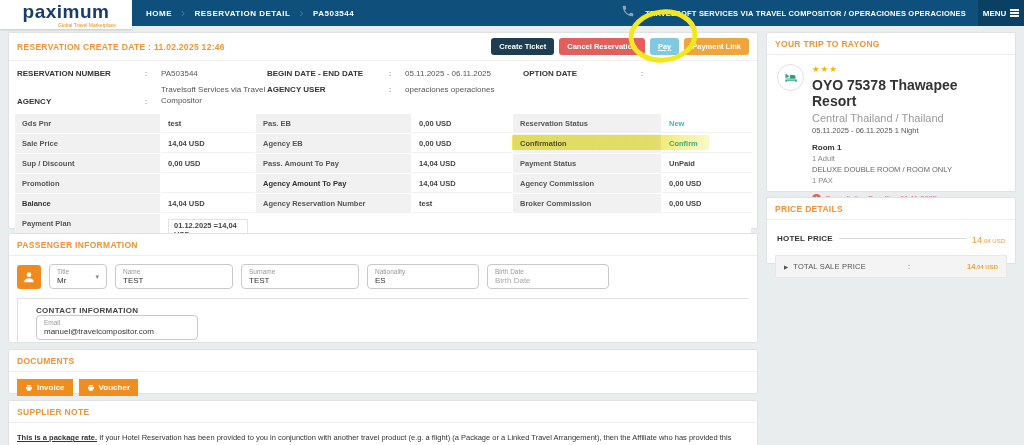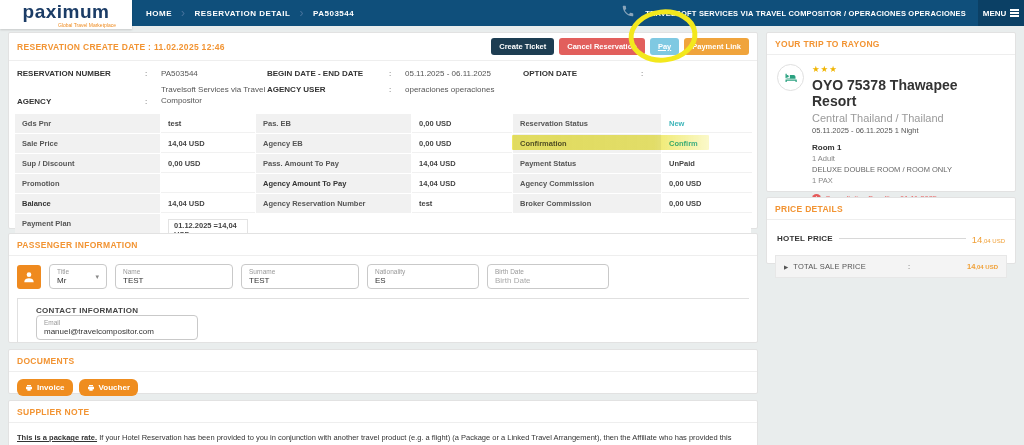--- a/index.html
+++ b/index.html
@@ -64,21 +64,21 @@
   .pfield .flabel { font-size:6.5px; color:#999; }
   .pfield .fval { font-size:8px; color:#333; }
   .pfield .fval.ph { color:#aaa; }
   .caret { color:#888; font-size:7px; margin-left:4px; }
   .w-title{width:58px;} .w-name{width:118px;} .w-sur{width:118px;} .w-birth{width:122px;} .w-nat{width:112px;}
   .contact-block { margin-top:9px; border-top:1px solid #e0e0e0; border-left:1px solid #e0e0e0; padding:7px 0 2px 18px; }
   .contact-title { font-size:8px; font-weight:bold; color:#444; letter-spacing:.3px; }
   .email-field { width:162px; margin-top:0; }
   
   .docs-body { padding:7px 8px; display:flex; gap:6px; }
-  .doc-btn { background:#ef8d1f; color:#fff; border:none; border-radius:6px; font-size:8px; font-weight:bold; font-family:inherit; padding:4px 8px; display:inline-flex; align-items:center; gap:4px; cursor:pointer; }
+  .doc-btn { background:#ef8d1f; color:#fff; border:none; border-radius:0; font-size:8px; font-weight:bold; font-family:inherit; padding:4px 8px; display:inline-flex; align-items:center; gap:4px; cursor:pointer; }
   
   .note-body { padding:9px 8px; font-size:7.5px; color:#333; line-height:1.5; }
   .note-lead { font-weight:bold; text-decoration:underline; }
   
   .trip-body { display:flex; gap:8px; padding:9px 10px; }
   .hotel-ic { width:27px; height:27px; border:1px solid #e0e0e0; border-radius:50%; display:flex; align-items:center; justify-content:center; flex:none; background:#fff; }
   .stars { color:#f0b400; font-size:8.5px; letter-spacing:1px; }
   .hotel-name { font-size:14px; font-weight:bold; color:#333; margin-top:3px; }
   .hotel-loc { font-size:11px; color:#9a9a9a; margin-top:3px; }
   .hotel-dates { font-size:7.5px; color:#555; margin-top:2px; }

